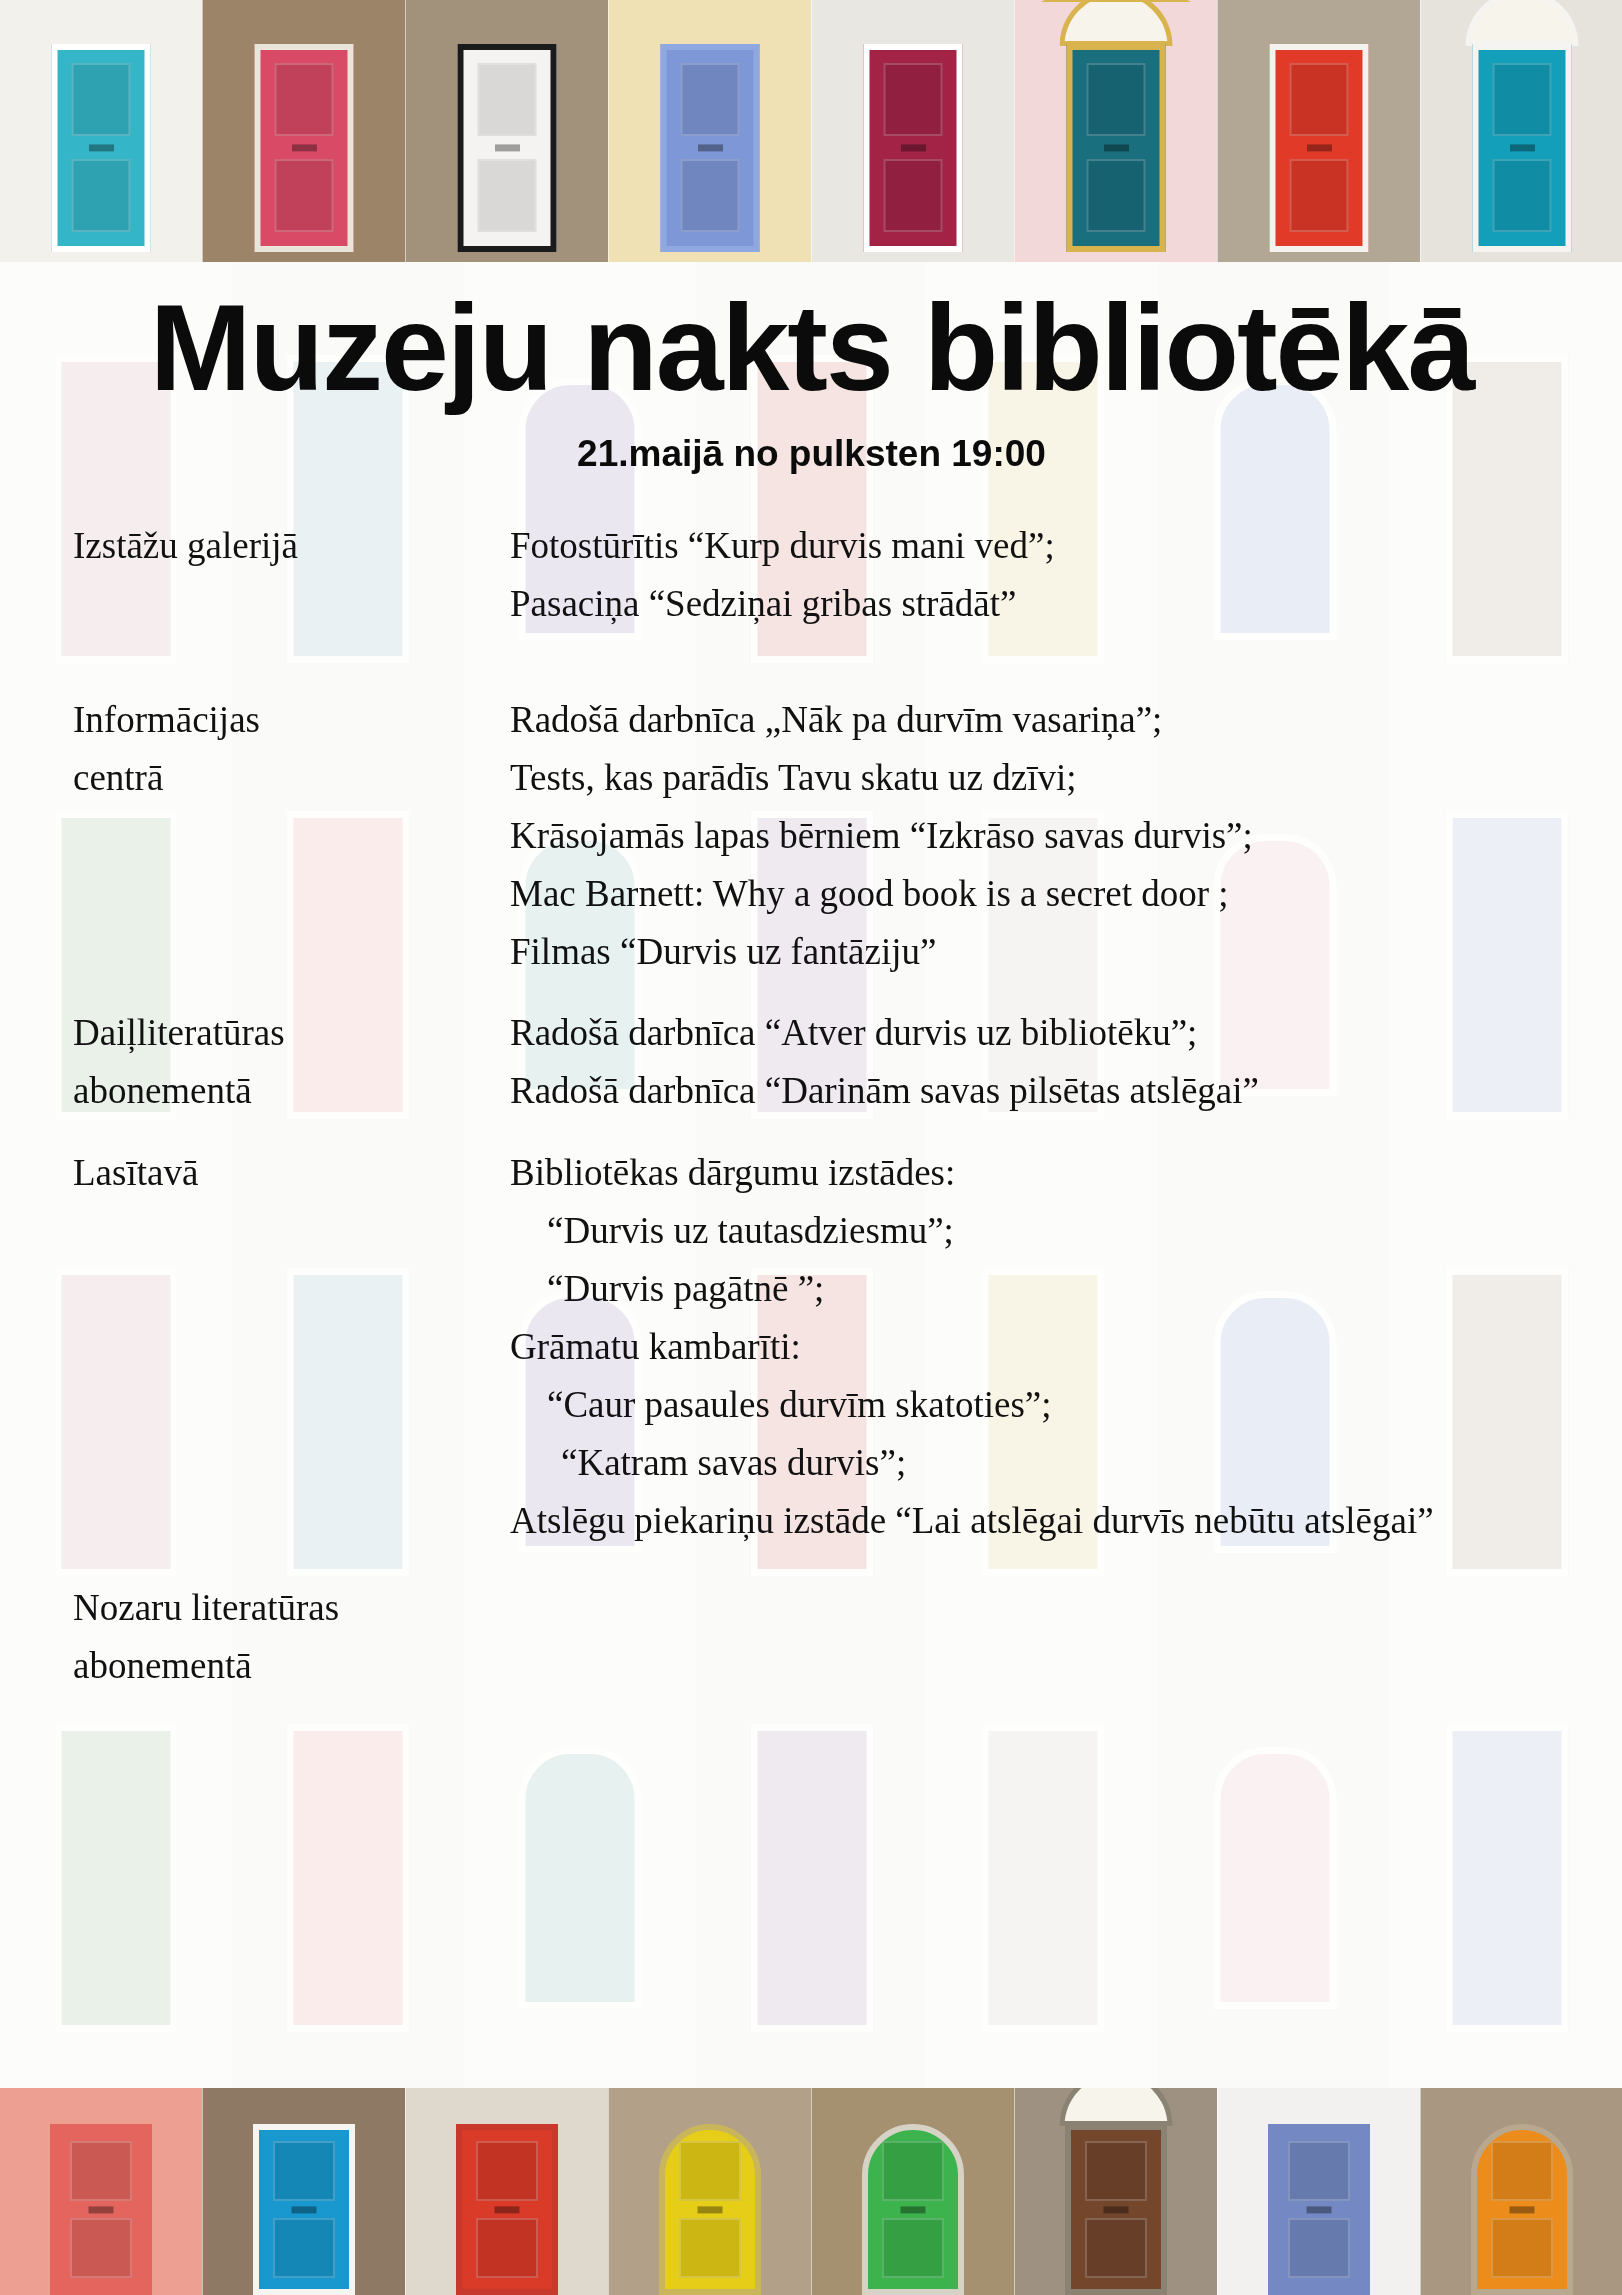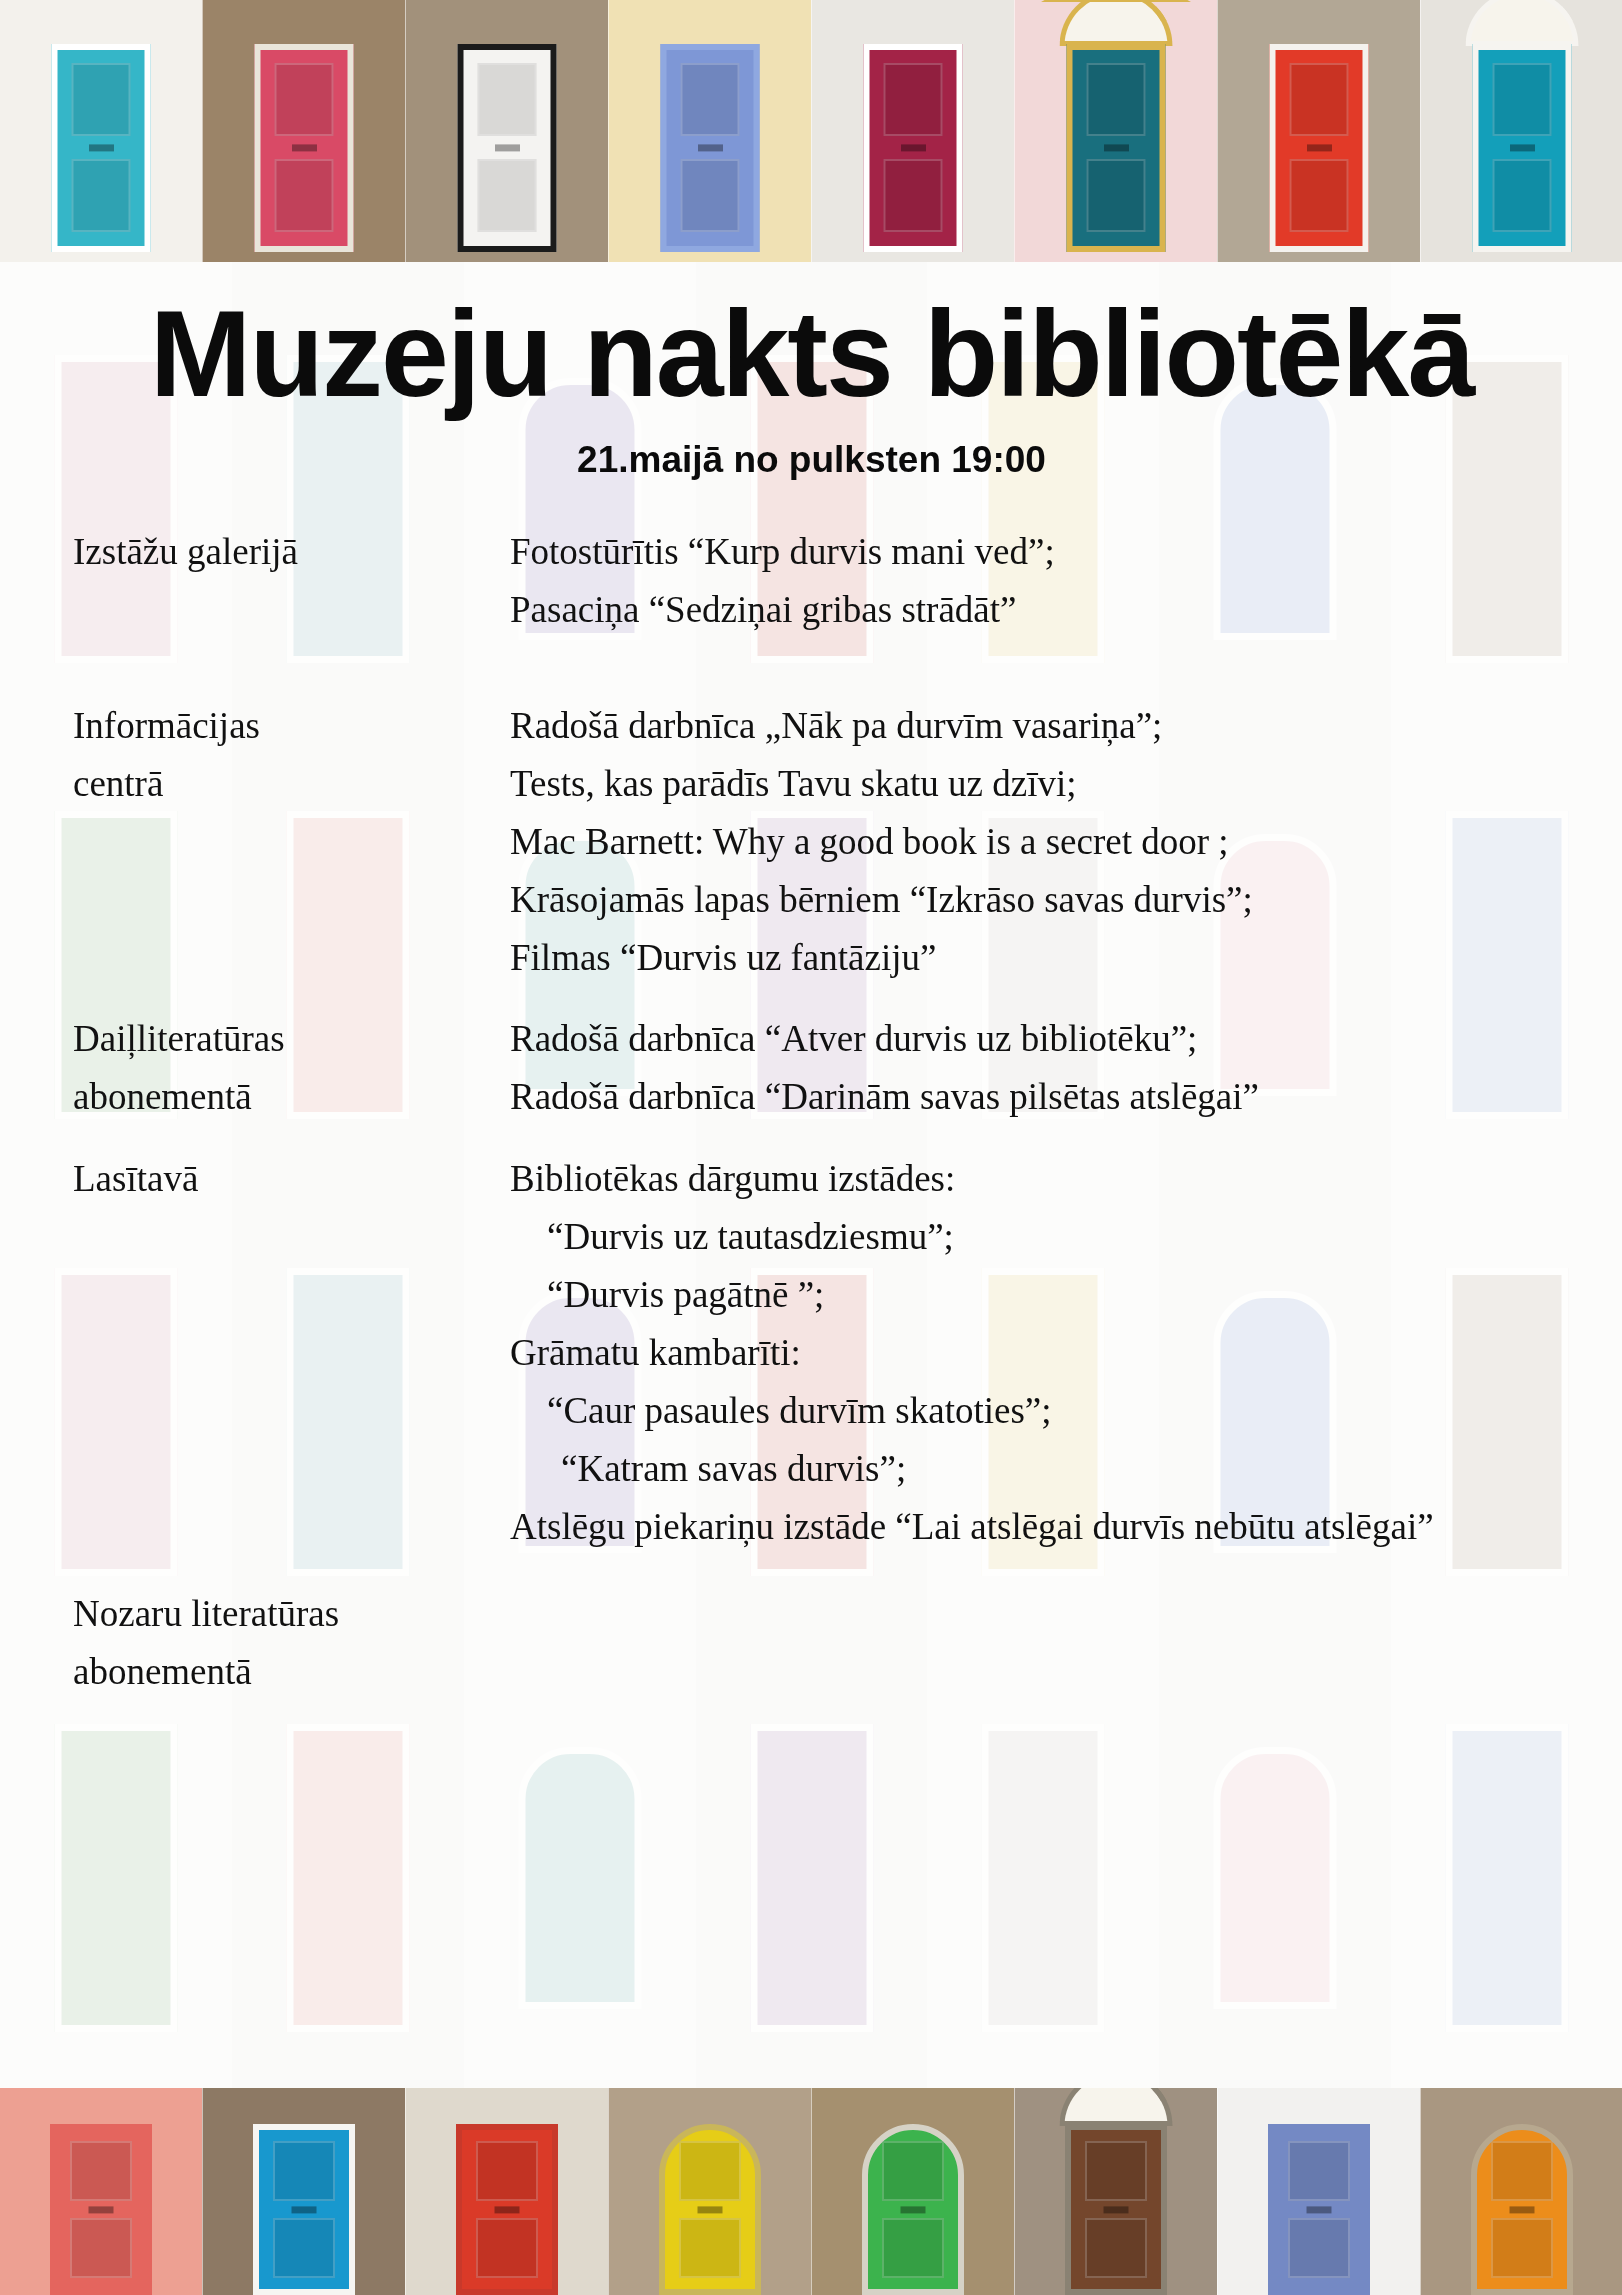--- a/index.html
+++ b/index.html
@@ -63,21 +63,21 @@
   .gtile{flex:1 1 0;position:relative;background:#efecea;}
   .gtile:nth-child(even){background:#e3e0dd;}
   .gdoor{
     position:absolute;left:50%;top:54%;transform:translate(-50%,-50%);
     width:123px;height:308px;background:var(--gd);
     border:7.9px solid #fbfaf8;box-sizing:border-box;
   }
   .gtile:nth-child(3n) .gdoor{height:262px;border-radius:52px 52px 0 0;}
 
   
-  .head{position:relative;z-index:2;text-align:center;padding-top:30px;}
+  .head{position:relative;z-index:2;text-align:center;padding-top:24px;}
   .title{
     margin:0;font-family:"Liberation Sans", sans-serif;font-weight:bold;
     font-size:122px;line-height:1.02;letter-spacing:-2px;color:#0b0b0b;
   }
   .subtitle{
     margin:23.6px 0 0 0;font-family:"Liberation Sans", sans-serif;font-weight:bold;
     font-size:37px;line-height:1.1;color:#0b0b0b;
   }
 
   
@@ -252,22 +252,22 @@
         <div class="activity-list">
           <div class="activity-line">Fotostūrītis “Kurp durvis mani ved”;</div>
           <div class="activity-line">Pasaciņa “Sedziņai gribas strādāt”</div>
         </div>
       </div>
       <div class="section-row sec-mb-sm">
         <div class="loc-label">Informācijas centrā</div>
         <div class="activity-list">
           <div class="activity-line">Radošā darbnīca „Nāk pa durvīm vasariņa”;</div>
           <div class="activity-line">Tests, kas parādīs Tavu skatu uz dzīvi;</div>
+          <div class="activity-line">Krāsojamās lapas bērniem “Izkrāso savas durvis”;</div>
           <div class="activity-line">Mac Barnett: Why a good book is a secret door ;</div>
-          <div class="activity-line">Krāsojamās lapas bērniem “Izkrāso savas durvis”;</div>
           <div class="activity-line">Filmas “Durvis uz fantāziju”</div>
         </div>
       </div>
       <div class="section-row sec-mb-sm">
         <div class="loc-label">Daiļliteratūras abonementā</div>
         <div class="activity-list">
           <div class="activity-line">Radošā darbnīca “Atver durvis uz bibliotēku”;</div>
           <div class="activity-line">Radošā darbnīca “Darinām savas pilsētas atslēgai”</div>
         </div>
       </div>

